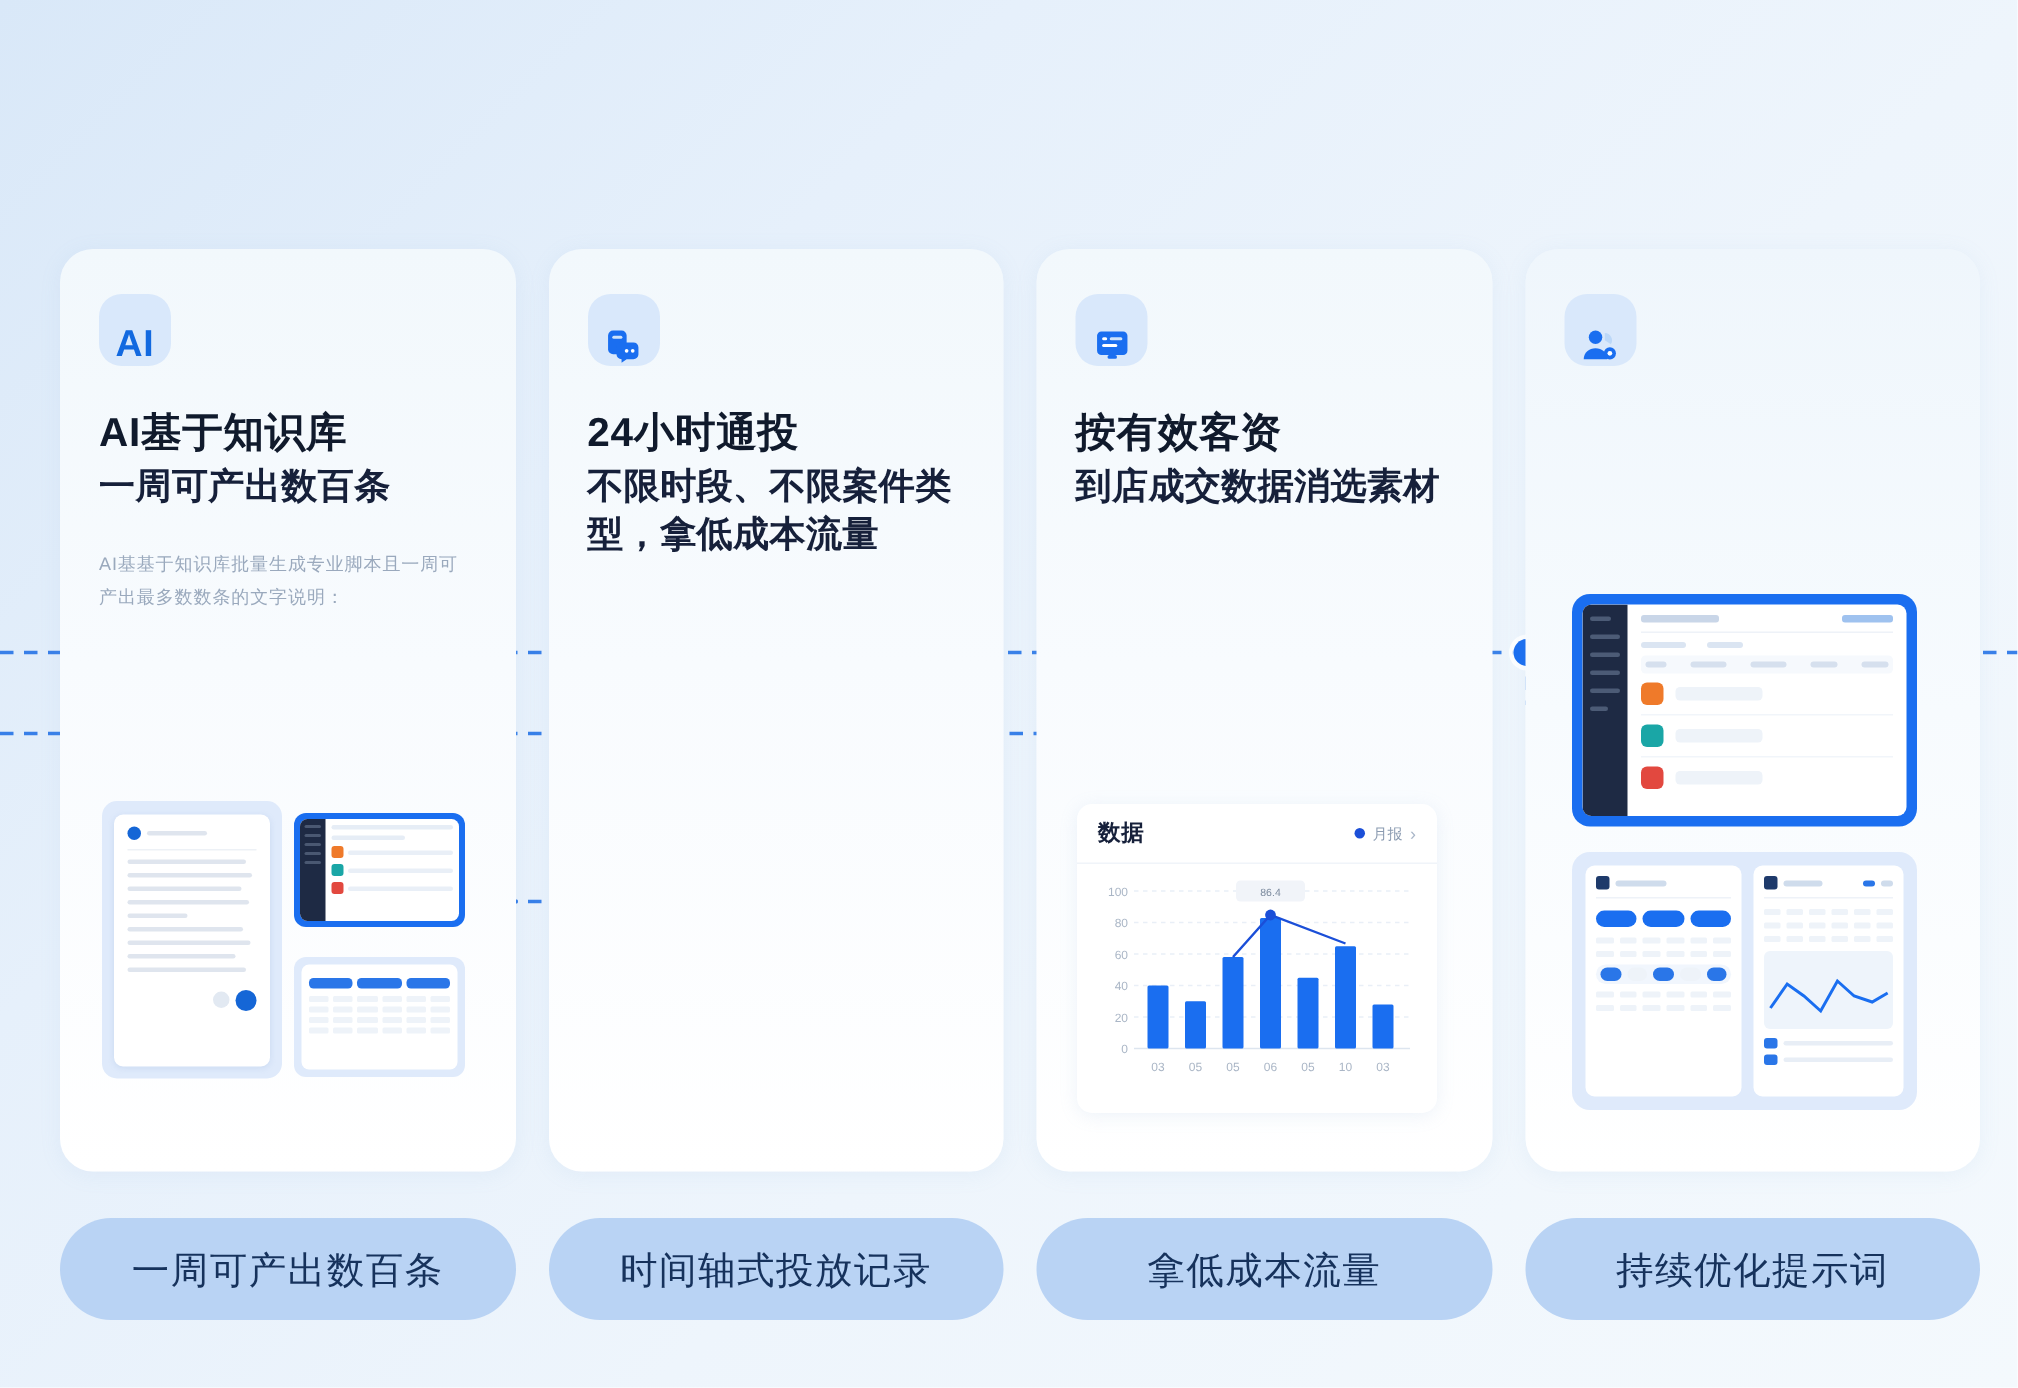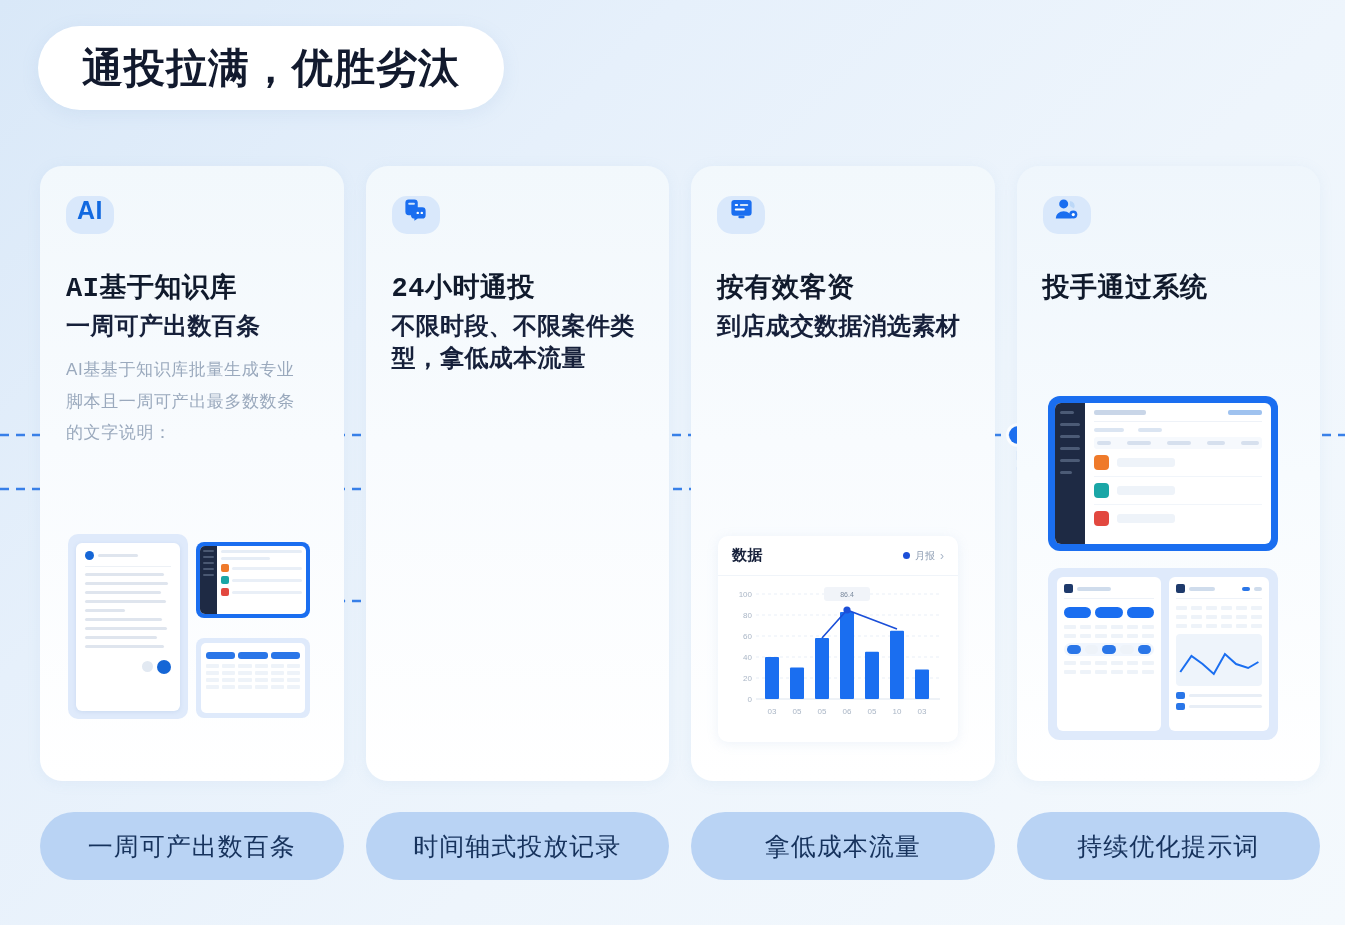--- a/index.html
+++ b/index.html
@@ -31,36 +31,36 @@
     position:relative;flex:1;
     border-radius:22px;
     background:linear-gradient(180deg,#f2f8fc 0%,#f8fbfe 45%,#ffffff 100%);
     box-shadow:0 2px 14px rgba(140,175,215,.10);
     padding:30px 26px 0 26px;box-sizing:border-box;
     overflow:hidden;
   }
   .card.c4{background:linear-gradient(180deg,#eff6fc 0%,#f7fbfe 50%,#ffffff 100%);}
 
   .ico{
-    width:48px;height:38px;border-radius:15px;
-    background:#d9e8fb;display:flex;align-items:flex-start;justify-content:center;
-    margin-bottom:38px;
+    width:48px;height:48px;border-radius:15px;
+    background:#d9e8fb;display:flex;align-items:flex-end;justify-content:center;
+    margin-bottom:27px;
   }
   .ico .ai{font-size:25px;font-weight:bold;color:#1269e0;letter-spacing:.5px;}
 
   .c-title{
     font-size:27px;font-weight:bold;color:#101a2c;line-height:1.30;
-    letter-spacing:.5px;margin:0 0 3px 0;font-family:Liberation Mono, monospace;
+    letter-spacing:.5px;margin:0 0 3px 0;
   }
   .c-sub{
     font-size:24px;font-weight:bold;color:#16203a;line-height:1.34;
     letter-spacing:.3px;margin:0;
   }
   .c-body{
-    margin-top:12px;font-size:17px;line-height:1.85;color:#9aa9bd;letter-spacing:.6px;
+    margin-top:24px;font-size:12px;line-height:1.85;color:#9aa9bd;letter-spacing:.6px;
     max-width:245px;
   }
 
   
   .pills{position:absolute;left:40px;top:812px;width:1280px;height:68px;
          display:flex;gap:22px;}
   .pill{
     flex:1;border-radius:34px;background:#b9d3f4;
     display:flex;align-items:center;justify-content:center;
     color:#16325c;font-size:25px;letter-spacing:1px;
@@ -190,23 +190,20 @@
       <circle cx="840" cy="522" r="6" fill="#a8cdf5"></circle>
       <circle cx="1018" cy="435" r="12" fill="#ffffff" opacity=".85"></circle>
         <circle cx="1018" cy="435" r="9" fill="#1a6ef0"></circle>
       <circle cx="433" cy="601" r="14" fill="#ffffff" opacity=".85"></circle>
         <circle cx="433" cy="601" r="11" fill="#1a6ef0"></circle>
       <circle cx="516" cy="601" r="14" fill="#ffffff" opacity=".85"></circle>
         <circle cx="516" cy="601" r="11" fill="#1a6ef0"></circle>
     </g>
   </svg>
 
-  <div class="title-pill">
-    <span>通投拉满，优胜劣汰</span>
-  </div>
 
   <div class="cards">
 
     <div class="card c1">
       <div class="ico">
         <span class="ai">AI</span>
       </div>
       <div class="c-title">AI基于知识库</div>
       <div class="c-sub">一周可产出数百条</div>
       <div class="c-body">AI基基于知识库批量生成专业脚本且一周可产出最多数数条的文字说明：</div>
@@ -243,21 +240,20 @@
     <div class="card c4">
       <div class="ico">
         <svg width="27" height="27" viewBox="0 0 24 24">
           <circle cx="9.5" cy="7" r="4" fill="#1a6ef0"></circle>
           <path d="M2.5 20c0-4 3.2-6.5 7-6.5s7 2.5 7 6.5z" fill="#1a6ef0"></path>
           <path d="M15 4.5a4.3 4.3 0 0 1 3.6 6.6L15 8.8z" fill="#bcd8f8"></path>
           <circle cx="18" cy="16.5" r="3.6" fill="#1a6ef0"></circle>
           <circle cx="18" cy="16.5" r="1.4" fill="#fff"></circle>
         </svg>
       </div>
-      <div class="c-title">投手通过系统</div>
     </div>
   </div>
 
   <div class="mk doc-wrap">
     <div class="doc">
       <div class="doc-h">
         <span class="dot-b"></span>
         <span class="sk mkl" style="width:40px;margin:0;"></span>
       </div>
       <div class="sk" style="width:92%"></div>

